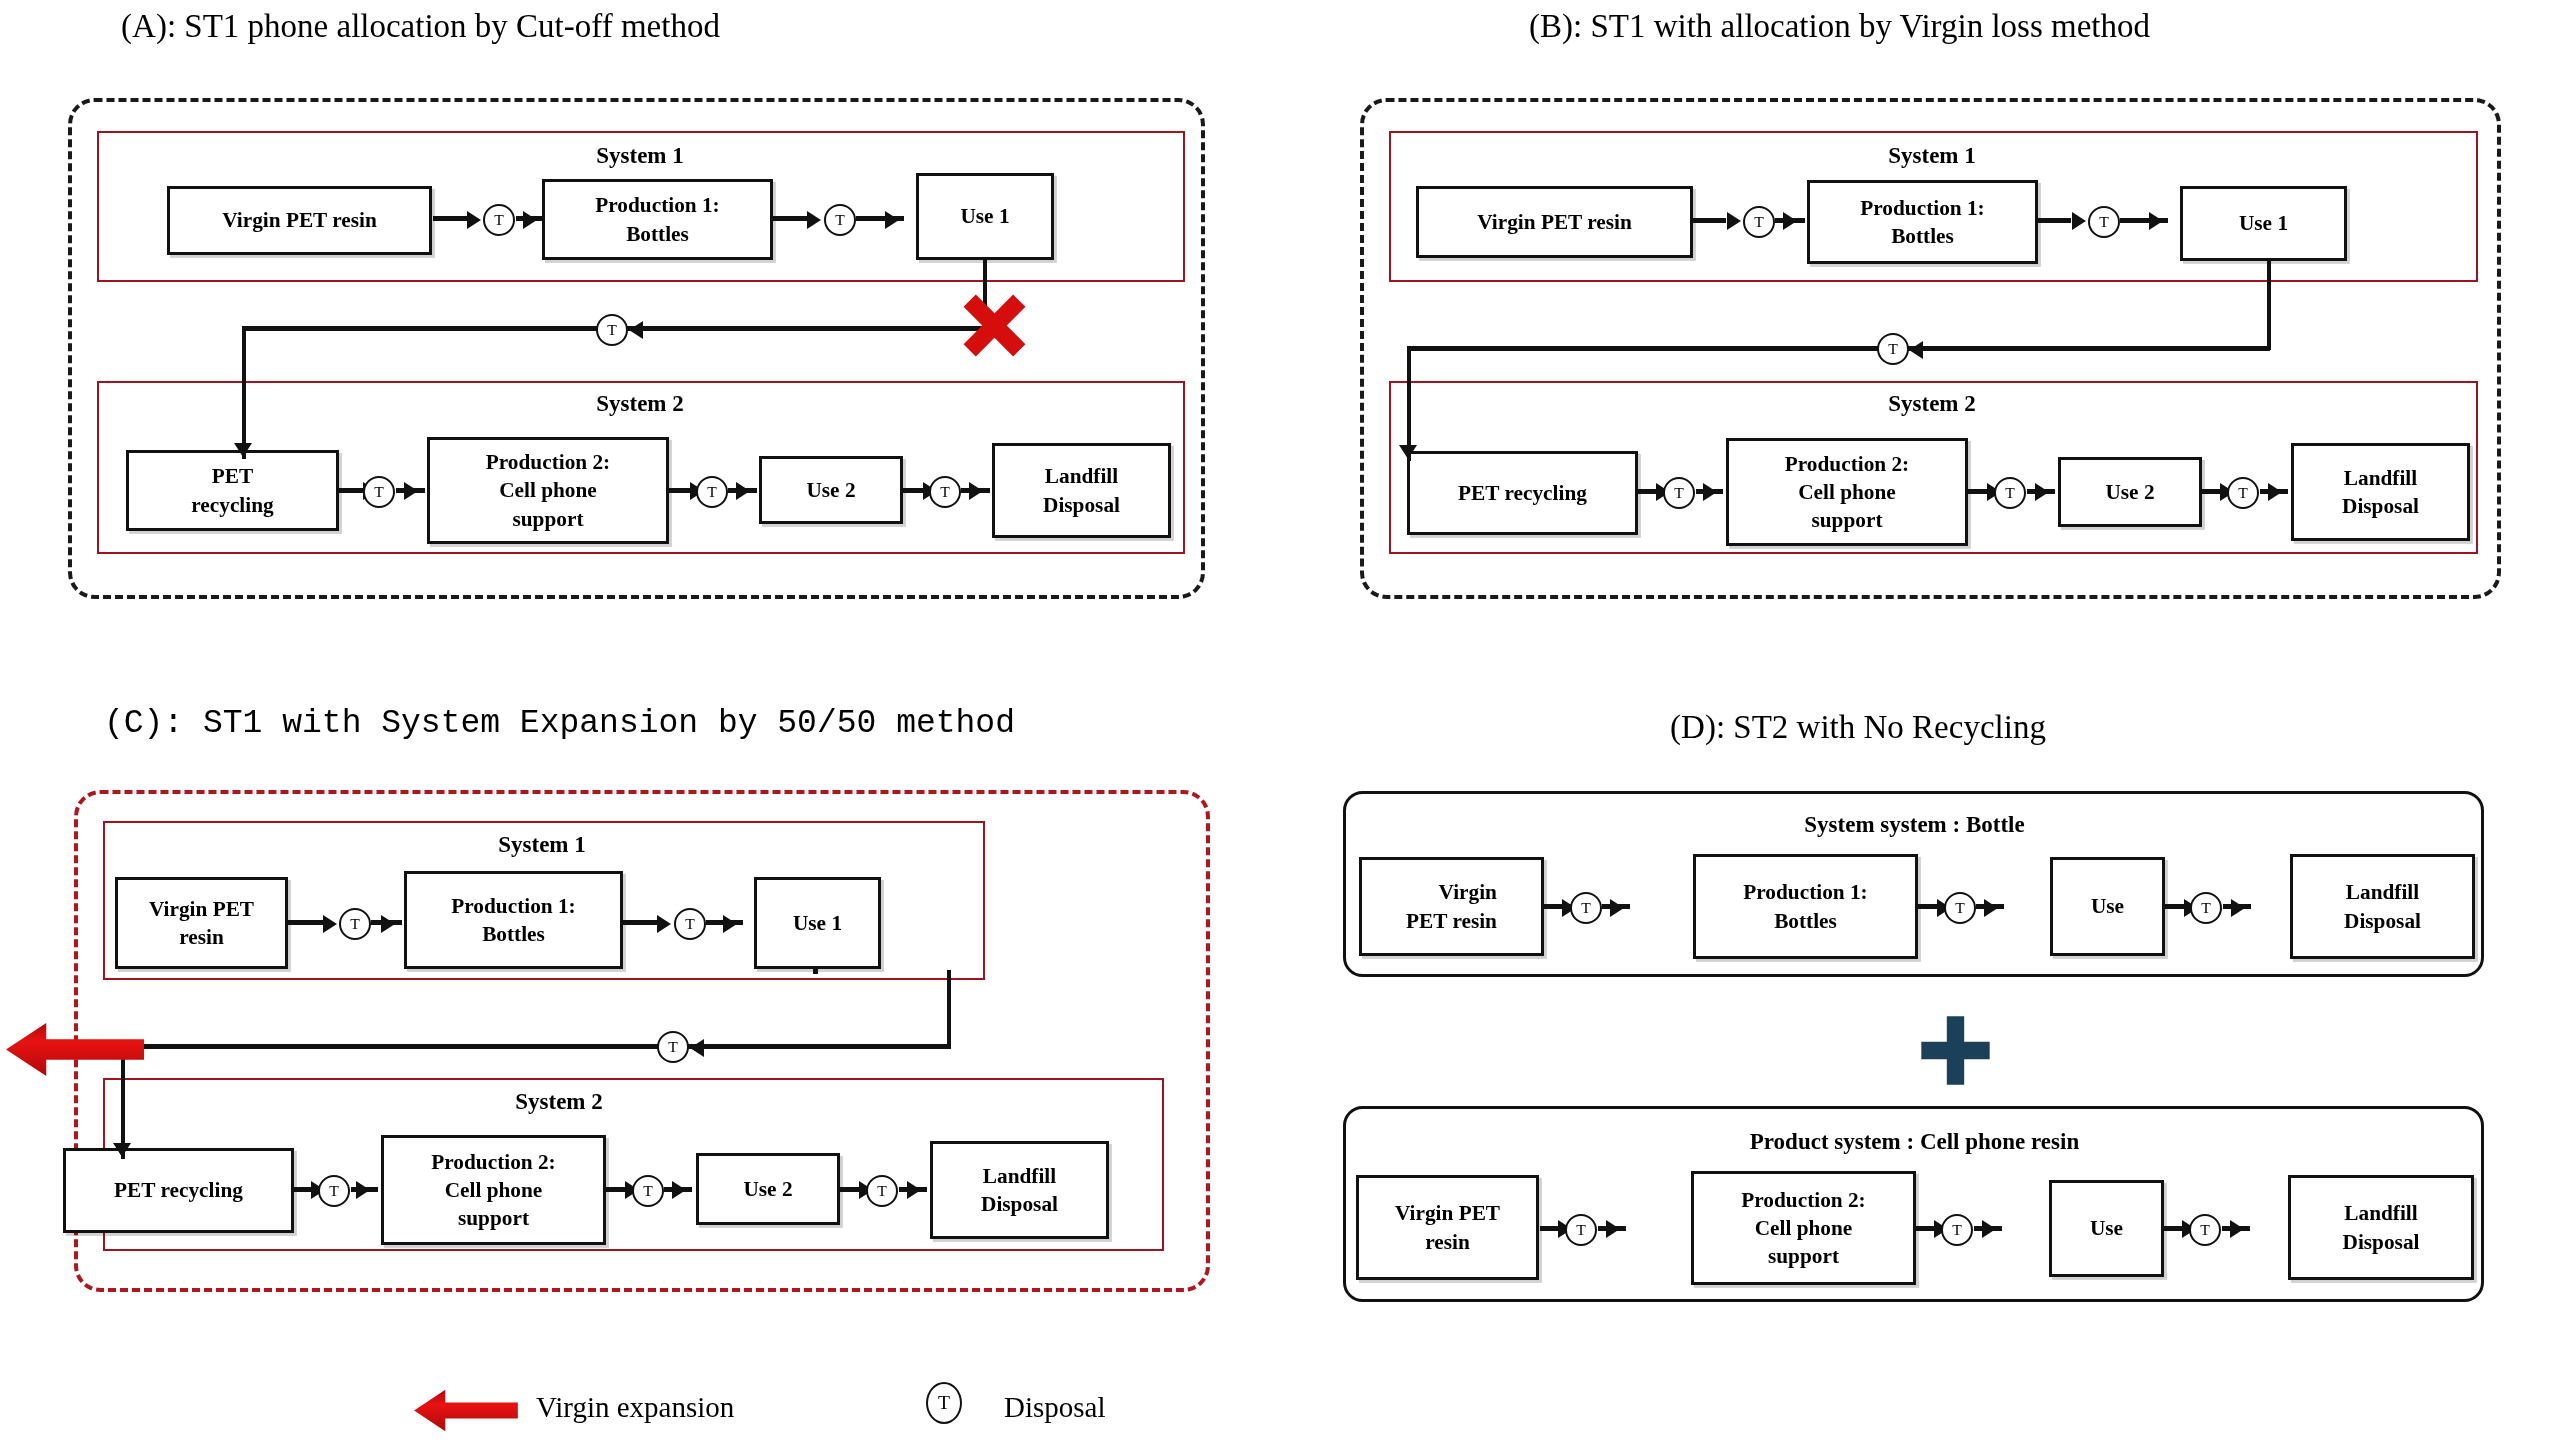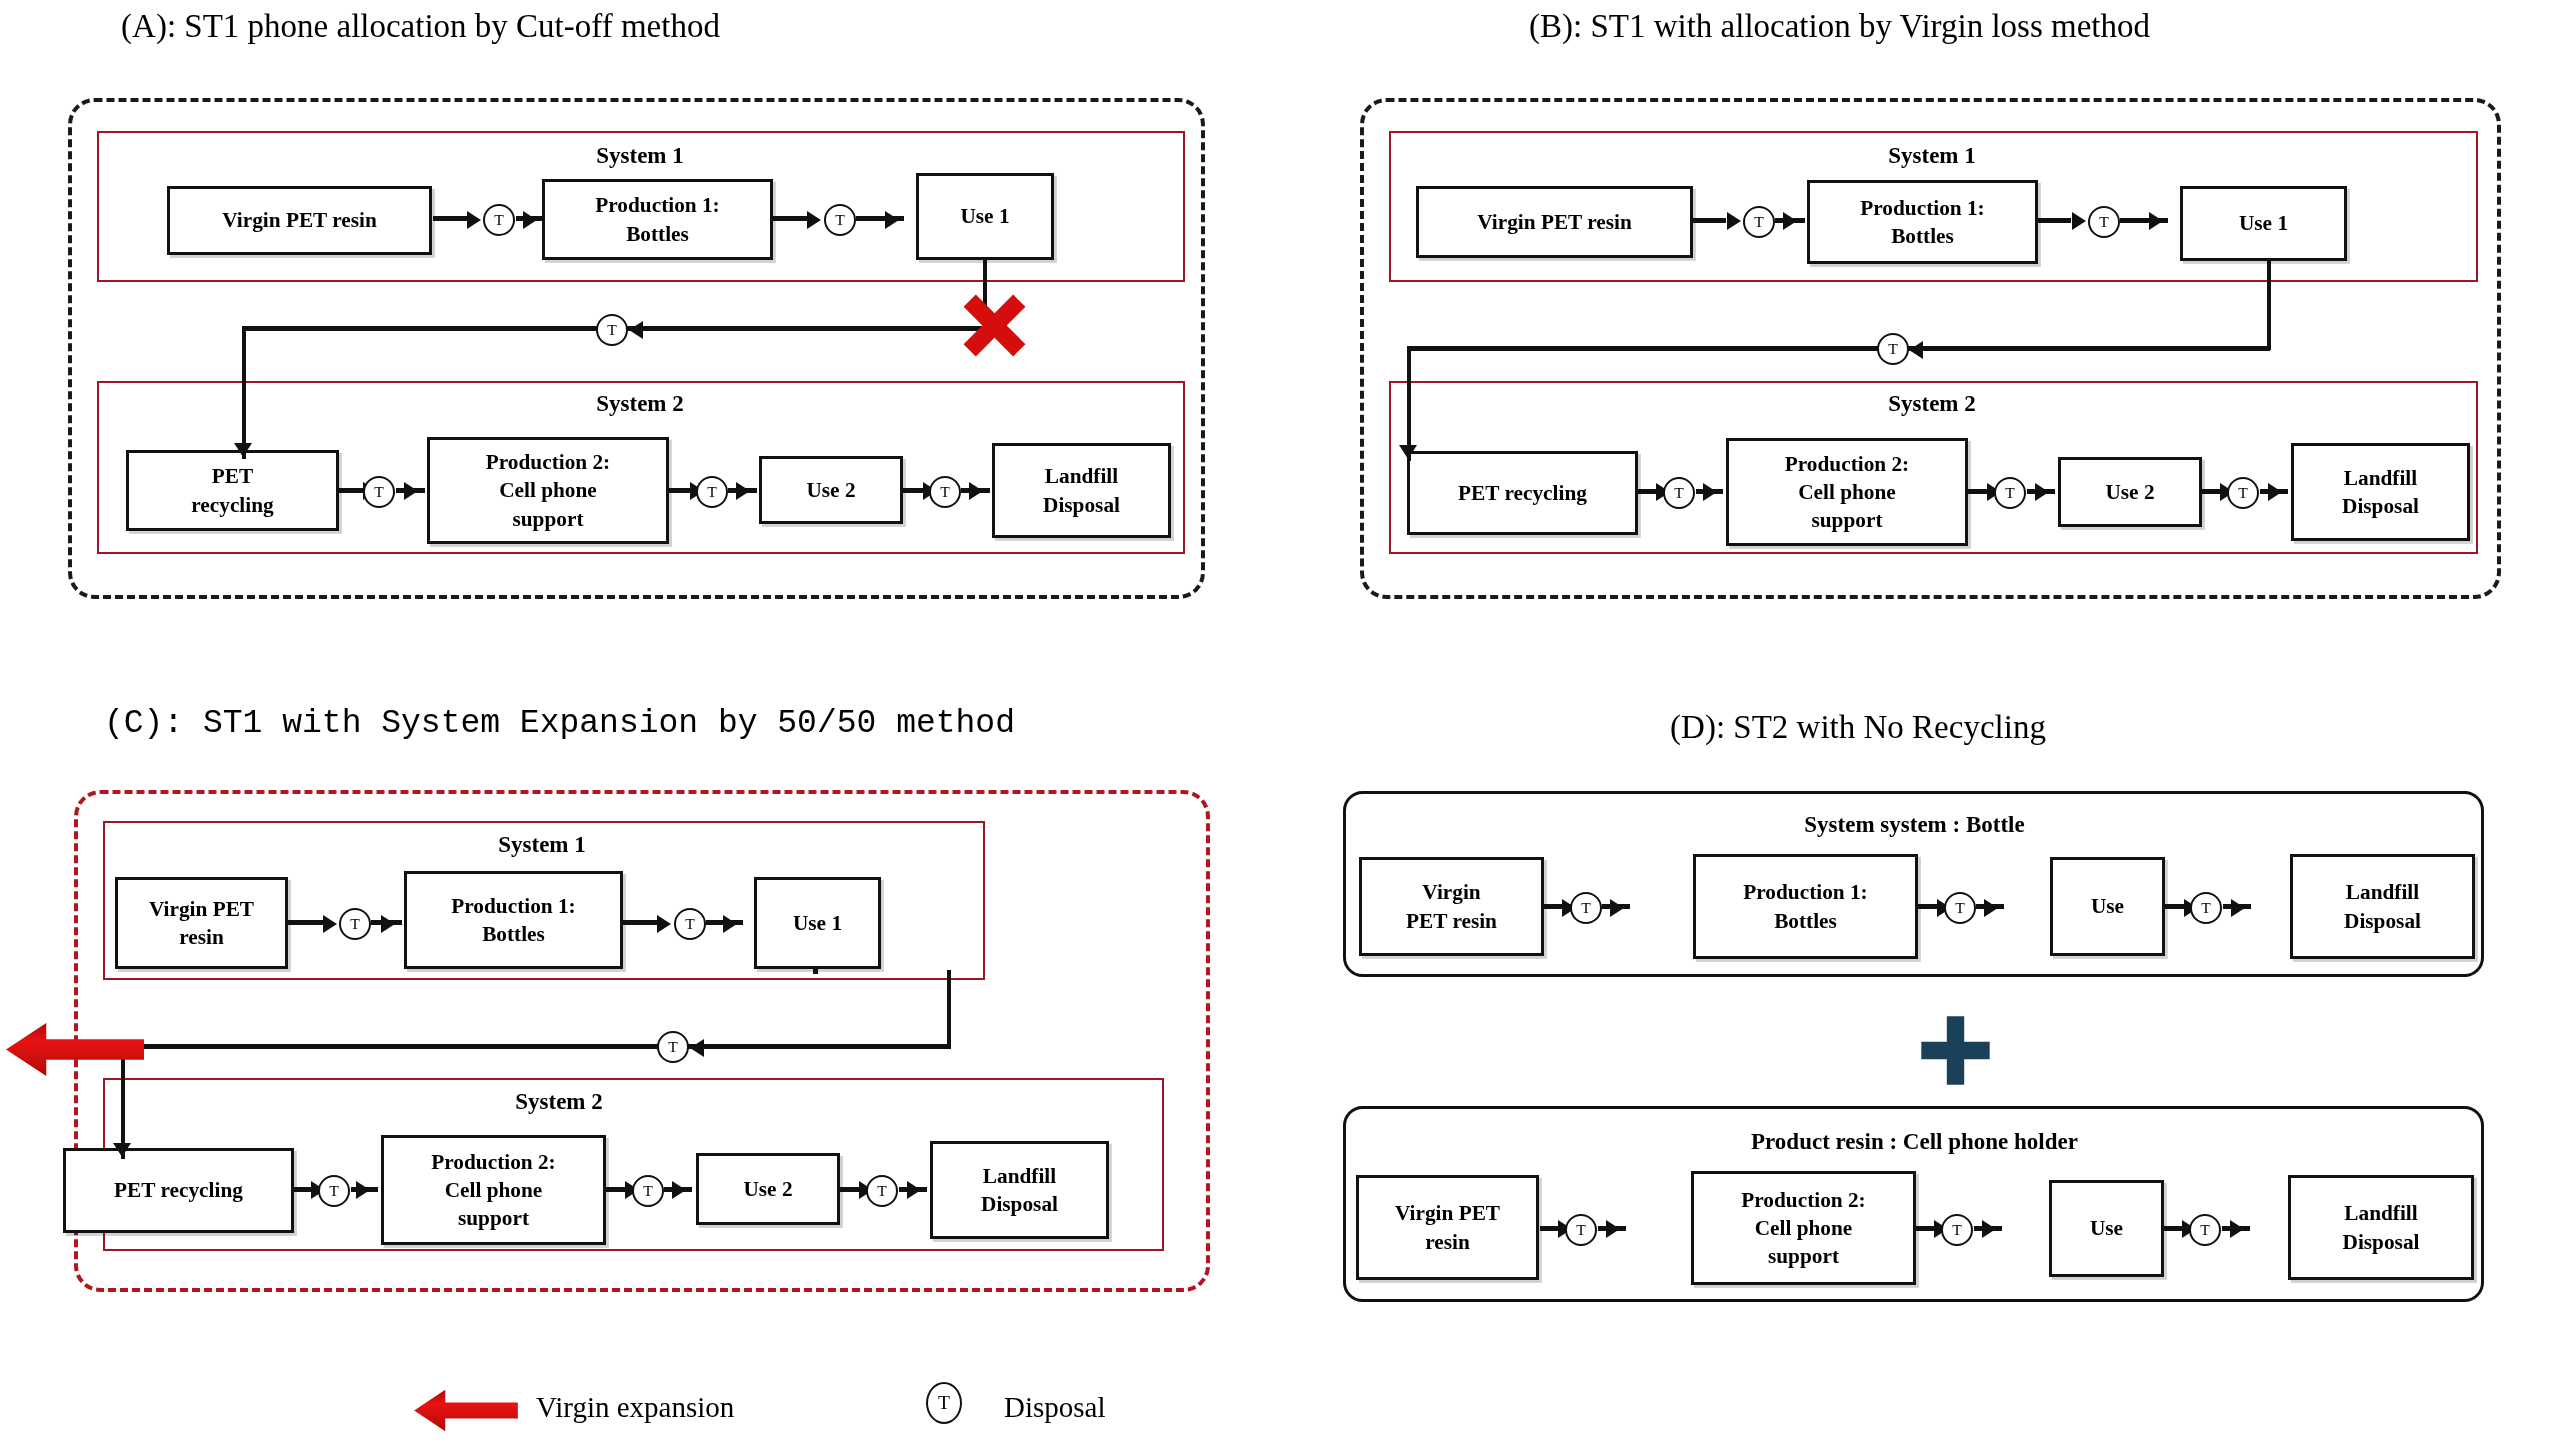--- a/index.html
+++ b/index.html
@@ -359,21 +359,21 @@
   <div class="pbox" style="left:930px; top:1141px; width:179px; height:98px;">Landfill<br>Disposal</div>
 </div>
 
 <div class="panel">
 
   <div class="panel-title" style="left:1512px; top:709px; width:692px;">(D): ST2 with No Recycling</div>
 
   <div class="roundbox" style="left:1343px; top:791px; width:1141px; height:186px;"></div>
   <div class="sys-label" style="left:1707px; top:812px; width:415px;">System system : Bottle</div>
 
-  <div class="pbox" style="left:1359px; top:857px; width:185px; height:99px;">Virgin<br>PET resin</div>
+  <div class="pbox" style="left:1359px; top:857px; width:185px; height:99px;text-align:right;">Virgin<br>PET resin</div>
   <div class="hline" style="left:1543px; top:904px; width:28px;"></div>
   <div class="arrow-r" style="left:1562px; top:899px;"></div>
   <div class="tnode" style="left:1570px; top:892px;">T</div>
   <div class="hline" style="left:1602px; top:904px; width:28px;"></div>
   <div class="arrow-r" style="left:1610px; top:899px;"></div>
 
   <div class="pbox" style="left:1693px; top:854px; width:225px; height:105px;">Production 1:<br>Bottles</div>
   <div class="hline" style="left:1918px; top:904px; width:28px;"></div>
   <div class="arrow-r" style="left:1937px; top:899px;"></div>
   <div class="tnode" style="left:1944px; top:892px;">T</div>
@@ -387,21 +387,21 @@
   <div class="hline" style="left:2223px; top:904px; width:28px;"></div>
   <div class="arrow-r" style="left:2231px; top:899px;"></div>
 
   <div class="pbox" style="left:2290px; top:854px; width:185px; height:105px;">Landfill<br>Disposal</div>
 
   <svg class="plus-sign" style="left:1919px; top:1014px;" width="73" height="73" viewBox="0 0 126 126">
     <path d="M 48,4 L 78,4 L 78,48 L 122,48 L 122,78 L 78,78 L 78,122 L 48,122 L 48,78 L 4,78 L 4,48 L 48,48 Z" fill="#1B4059"></path>
   </svg>
 
   <div class="roundbox" style="left:1343px; top:1106px; width:1141px; height:196px;"></div>
-  <div class="sys-label" style="left:1649px; top:1129px; width:531px;">Product resin : Cell phone holder</div>
+  <div class="sys-label" style="left:1649px; top:1129px; width:531px;">Product system : Cell phone resin</div>
 
   <div class="pbox" style="left:1356px; top:1175px; width:183px; height:105px;">Virgin PET<br>resin</div>
   <div class="hline" style="left:1540px; top:1226px; width:28px;"></div>
   <div class="arrow-r" style="left:1558px; top:1220px;"></div>
   <div class="tnode" style="left:1565px; top:1214px;">T</div>
   <div class="hline" style="left:1598px; top:1226px; width:28px;"></div>
   <div class="arrow-r" style="left:1606px; top:1220px;"></div>
 
   <div class="pbox" style="left:1691px; top:1171px; width:225px; height:114px;">Production 2:<br>Cell phone<br>support</div>
   <div class="hline" style="left:1916px; top:1226px; width:28px;"></div>

